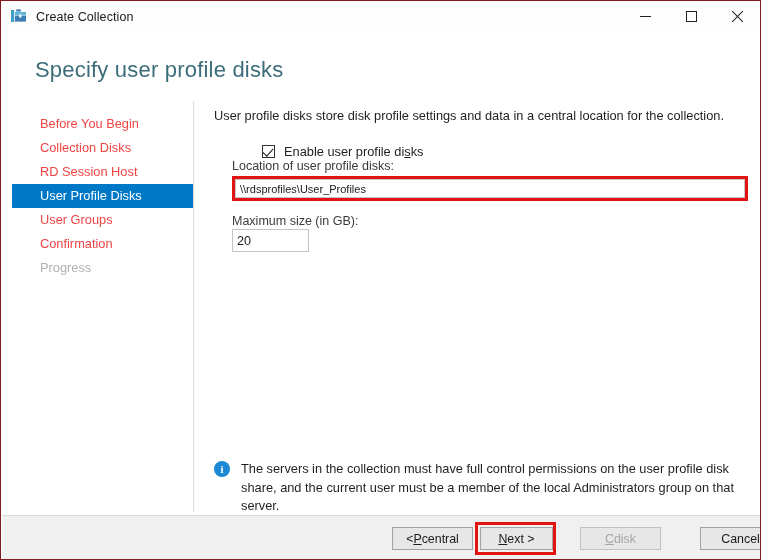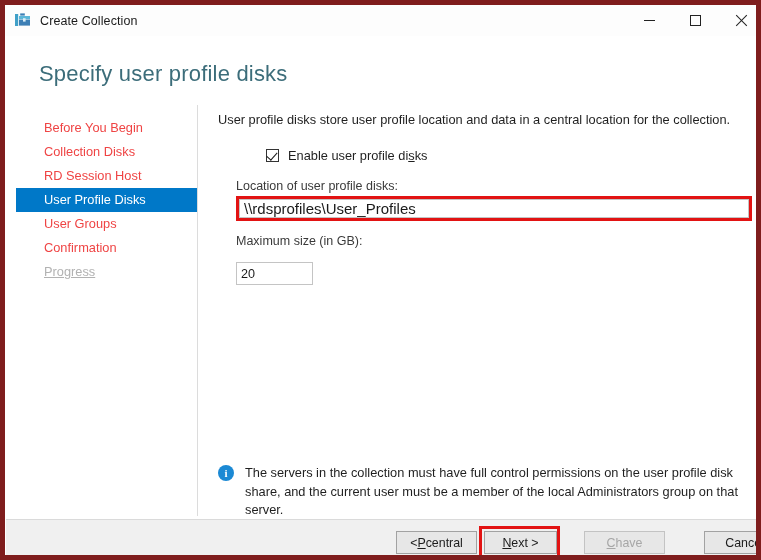--- a/index.html
+++ b/index.html
@@ -9,21 +9,21 @@
   }
   body {
     font-family: "Liberation Sans", sans-serif;
     -webkit-font-smoothing: antialiased;
   }
   #window {
     position: relative;
     width: 761px;
     height: 560px;
     background: #ffffff;
-    border: 5px solid #7f1d1d;
+    border: 1px solid #7f1d1d;
     box-sizing: border-box;
     overflow: hidden;
   }
 
   
   #titlebar {
     position: absolute;
     left: 0; top: 0;
     width: 759px;
     height: 31px;
@@ -103,21 +103,20 @@
     color: #ef4444;
     white-space: nowrap;
     cursor: default;
   }
   .nav-item.selected {
     background: #0078c8;
     color: #ffffff;
   }
   .nav-item.disabled {
     color: #b2b2b2;
-    text-decoration: underline;
   }
   #nav-divider {
     position: absolute;
     left: 192px;
     top: 100px;
     width: 1px;
     height: 411px;
     background: #dcdcdc;
   }
 
@@ -167,51 +166,50 @@
     color: #1f1f1f;
     white-space: nowrap;
     cursor: default;
   }
   .field-label {
     font-size: 12.5px;
     color: #3a3a3a;
     white-space: nowrap;
   }
   #location-block {
-    margin-top: 16px;
     margin-left: 18px;
   }
   #location-redbox {
     position: relative;
     margin-top: 3px;
     width: 516px;
     height: 25px;
     border: 3px solid #e21313;
     box-sizing: border-box;
   }
   #location-input {
     position: absolute;
     left: 0; top: 0;
     width: 100%;
     height: 100%;
     box-sizing: border-box;
     border: 1px solid #c4c4c4;
     background: #ffffff;
     font-family: "Liberation Sans", sans-serif;
-    font-size: 15px;
+    font-size: 11px;
     color: #1a1a1a;
     padding: 0 4px;
     outline: none;
   }
   #maxsize-block {
     margin-top: 13px;
     margin-left: 18px;
   }
   #maxsize-input {
-    margin-top: 14px;
+    margin-top: 1px;
     width: 77px;
     height: 23px;
     box-sizing: border-box;
     border: 1px solid #c4c4c4;
     background: #ffffff;
     font-family: "Liberation Sans", sans-serif;
     font-size: 12.6px;
     color: #1a1a1a;
     padding: 0 4px;
     outline: none;
@@ -348,21 +346,21 @@
     <div class="nav-item">RD Session Host</div>
     <div class="nav-item selected">User Profile Disks</div>
     <div class="nav-item">User Groups</div>
     <div class="nav-item">Confirmation</div>
     <div class="nav-item disabled">Progress</div>
   </div>
   <div id="nav-divider"></div>
 
   <div id="content">
 
-    <div id="intro-text">User profile disks store user profile location and data in a central location for the collection.</div>
+    <div id="intro-text">User profile disks store disk profile settings and data in a central location for the collection.</div>
 
     <div id="enable-row">
       <span class="checkbox">
         <span class="tick"></span>
       </span>
       <span id="enable-label"><span>Enable user profile di</span><span class="acc">s</span><span>ks</span></span>
     </div>
 
     <div id="location-block">
       <div class="field-label">Location of user profile disks:</div>
@@ -397,21 +395,21 @@
 
     <div id="next-redbox">
       <button class="btn" id="btn-next">
           <span class="acc">N</span>
           <span>ext &gt;</span>
         </button>
     </div>
 
     <button class="btn disabled" id="btn-create">
         <span class="acc">C</span>
-        <span>have</span>
+        <span>disk</span>
       </button>
 
     <button class="btn" id="btn-cancel">
         <span>Cancel</span>
       </button>
 
   </div>
 
 </div>
 

